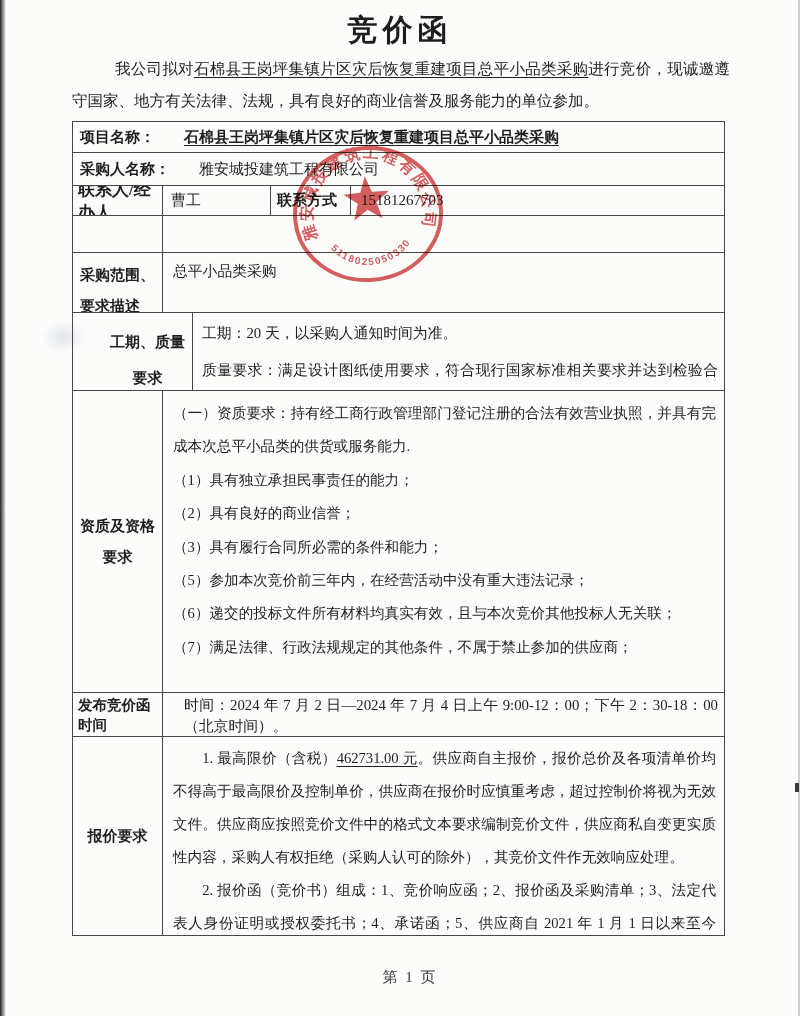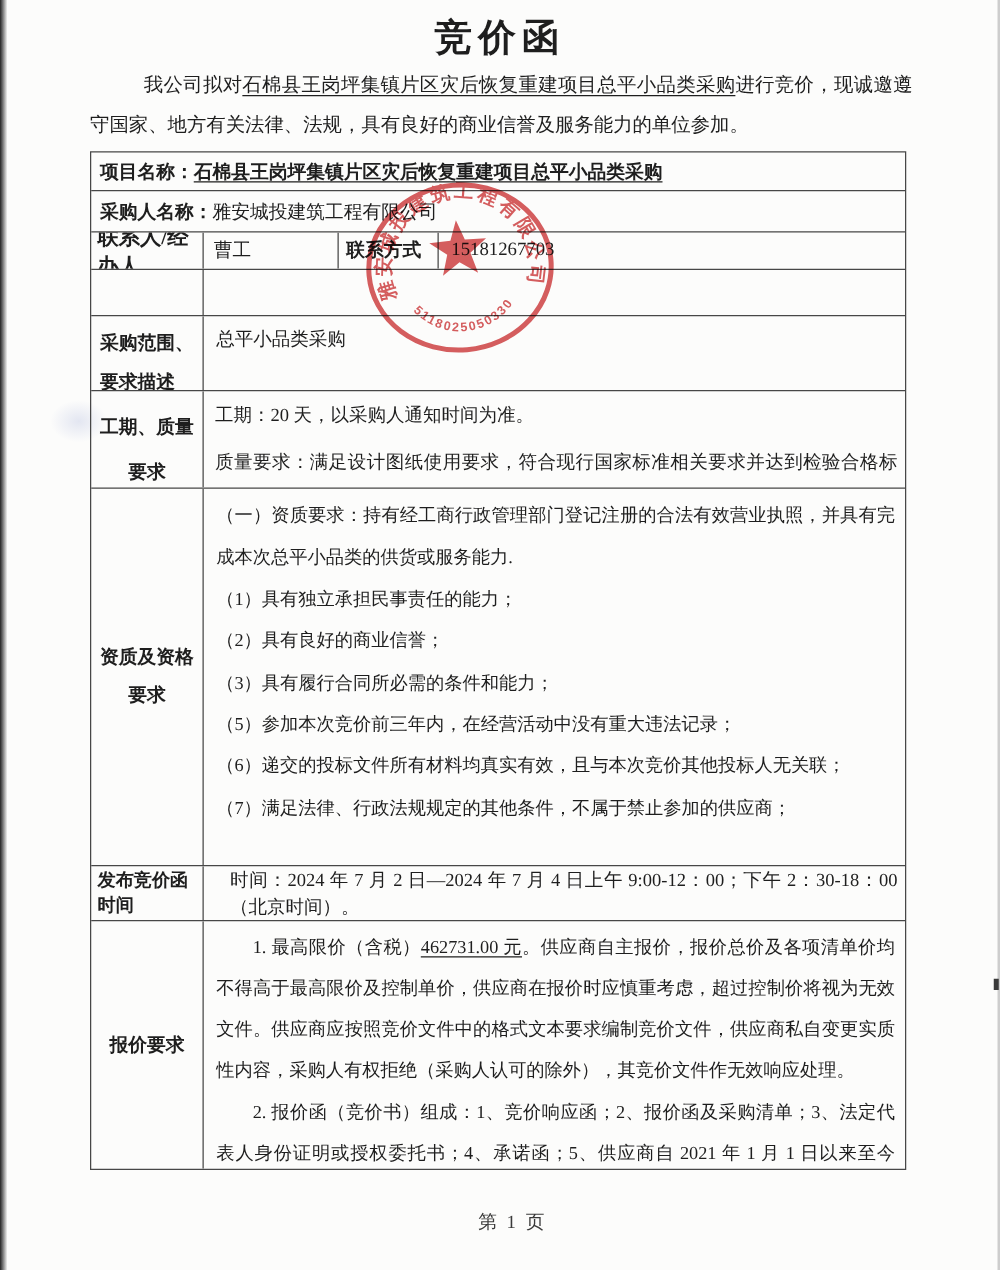--- a/index.html
+++ b/index.html
@@ -23,34 +23,34 @@
     line-height:31.5px;text-align:justify;text-indent:43px;}
   .u{text-decoration:underline;text-underline-offset:3px;text-decoration-thickness:1px;}
   .b{font-weight:bold;}
   
   .bid-table{position:absolute;left:72px;top:121px;width:651px;border:1px solid #474747;}
   .t-row{display:flex;border-bottom:1px solid #474747;box-sizing:border-box;overflow:hidden;}
   .t-row:last-child{border-bottom:none;}
   .lc{flex:0 0 90px;width:90px;border-right:1px solid #474747;box-sizing:border-box;
     font-weight:bold;font-size:15px;}
   .cc{flex:1;box-sizing:border-box;font-size:14.8px;min-width:0;}
-  .full{flex:1;display:flex;align-items:center;padding-left:7px;font-size:15px;box-sizing:border-box;}
+  .full{flex:1;display:flex;align-items:center;padding-left:7px;font-size:15px;box-sizing:border-box;gap:29px;}
   .r1{height:31px;} .r2{height:33px;} .r3{height:30px;} .r4{height:37px;flex-direction:column;}
   .r5{height:60px;} .r6{height:78px;} .r7{height:302px;} .r8{height:44px;gap:12px;} .r9{height:198px;}
   .r3 .lc{display:flex;align-items:center;padding-left:5px;font-size:17px;}
   .c-person{flex:0 0 108px;border-right:1px solid #474747;display:flex;align-items:center;
     padding-left:8px;font-size:15px;box-sizing:border-box;}
   .c-method{flex:0 0 80px;border-right:1px solid #474747;display:flex;align-items:center;
     padding-left:6px;font-size:15px;font-weight:bold;box-sizing:border-box;}
   .c-phone{flex:1;display:flex;align-items:center;padding-left:10px;font-size:15px;}
   .r4 .lc{display:flex;align-items:center;padding-left:7px;}
   .r4 .cc{display:flex;align-items:center;padding-left:10px;}
   .r5 .lc{padding:7px 0 0 7px;line-height:31px;}
   .r5 .cc{padding:9px 0 0 10px;}
-  .r6 .lc{text-align:center;padding-top:11px;line-height:36px;}
+  .r6 .lc{text-align:center;padding-top:11px;line-height:36px;margin-left:30px;}
   .r6 .cc{padding:2px 6px 0 9px;line-height:37px;text-align:justify;}
   .r7 .lc{display:flex;flex-direction:column;justify-content:center;align-items:center;line-height:31px;}
   .r7 .cc{padding:6px 8px 0 10px;}
   .r7 .cc .q-item{line-height:33.4px;text-align:justify;font-size:14.6px;}
   .r8 .lc{padding:2px 0 0 5px;line-height:20px;font-size:14.5px;}
   .r8 .cc{padding:2px 6px 0 9px;line-height:20.5px;text-align:justify;}
   .r9 .lc{display:flex;align-items:center;justify-content:center;}
   .r9 .cc{padding:5px 8px 0 10px;font-size:14.6px;}
   .r9 .cc p{margin:0;line-height:33px;text-indent:2em;text-align:justify;}
   

